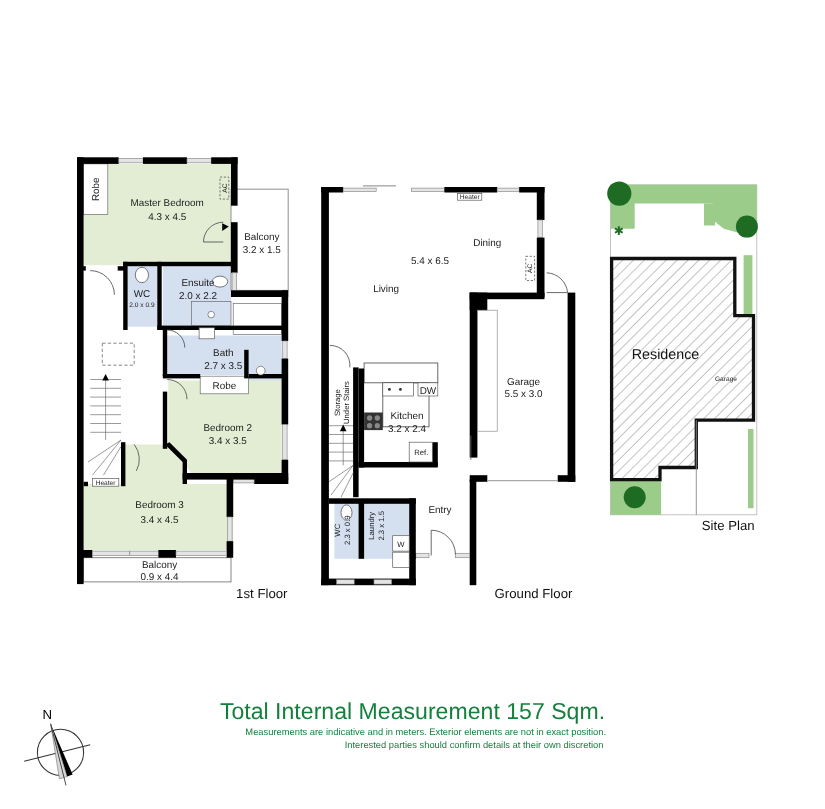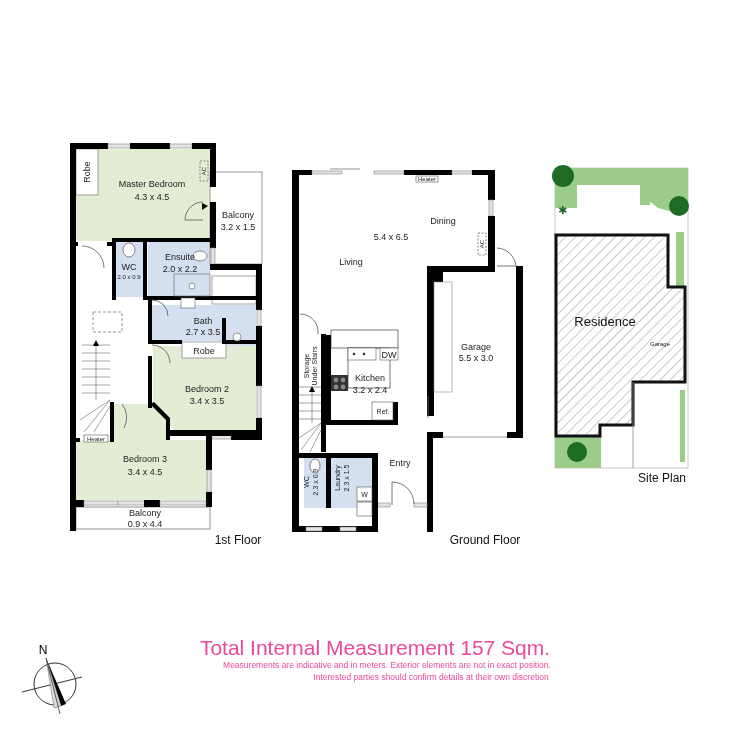--- a/index.html
+++ b/index.html
@@ -4,21 +4,21 @@
 <style>
   html, body { margin: 0; padding: 0; background: #ffffff; }
   body { width: 750px; height: 735px; position: relative; overflow: hidden; font-family: "Liberation Sans", sans-serif; }
   svg { position: absolute; left: 0; top: 0; }
   .room-label { font-family: "Liberation Sans", sans-serif; font-size: 9px; fill: #222; }
   .room-label-sm { font-family: "Liberation Sans", sans-serif; font-size: 7px; fill: #222; }
   .fixture-label { font-family: "Liberation Sans", sans-serif; font-size: 9px; fill: #222; }
   .tiny-label { font-family: "Liberation Sans", sans-serif; font-size: 6px; fill: #222; }
   .floor-label { font-family: "Liberation Sans", sans-serif; font-size: 12px; fill: #111; }
   .site-big { font-family: "Liberation Sans", sans-serif; font-size: 13px; fill: #111; }
-  .footer { position: absolute; left: 0; width: 750px; text-align: center; color: #ec4899; }
+  .footer { position: absolute; left: 0; width: 750px; text-align: center; color: #15803d; }
   .footer-title { top: 636px; font-family: "Liberation Sans", sans-serif; font-size: 21px; letter-spacing: 0px; }
   .footer-line { font-family: Liberation Sans, sans-serif; font-size: 8.5px; padding-left: 12px; }
   .footer-line1 { top: 660px; }
   .footer-line2 { top: 672px; margin-left: 44px; }
   .wall { fill: #000; }
   .win { fill: #e4e4e4; stroke: #888; stroke-width: 0.6; }
   .door { fill: none; stroke: #555; stroke-width: 0.8; }
 </style>
 </head>
 <body>

